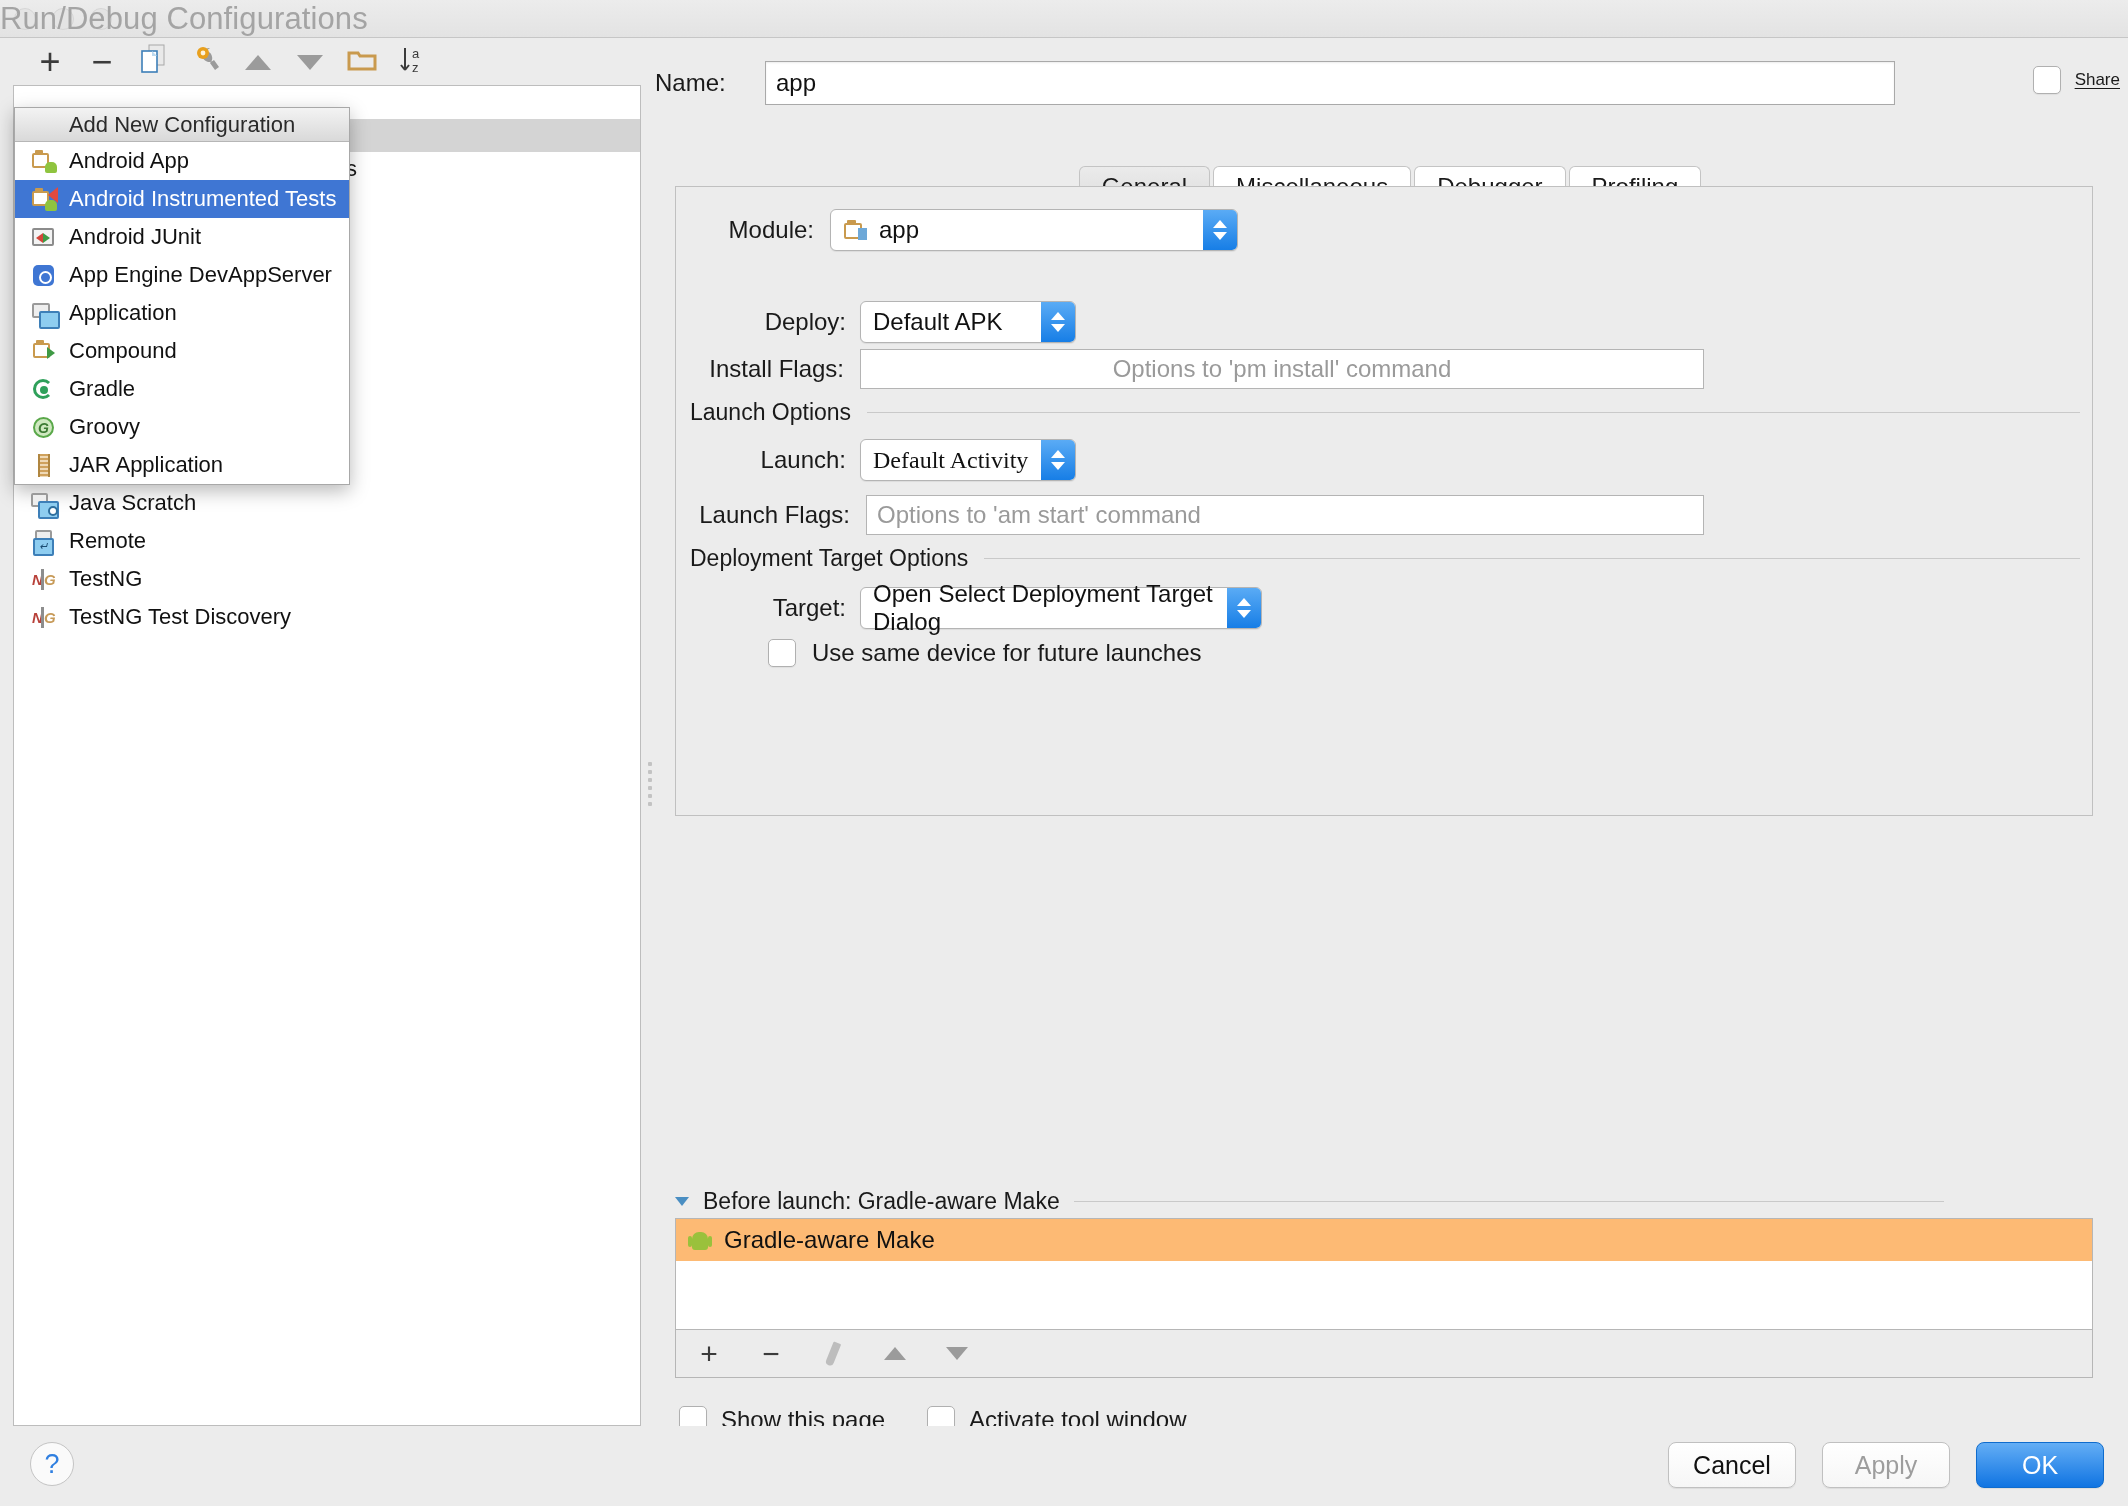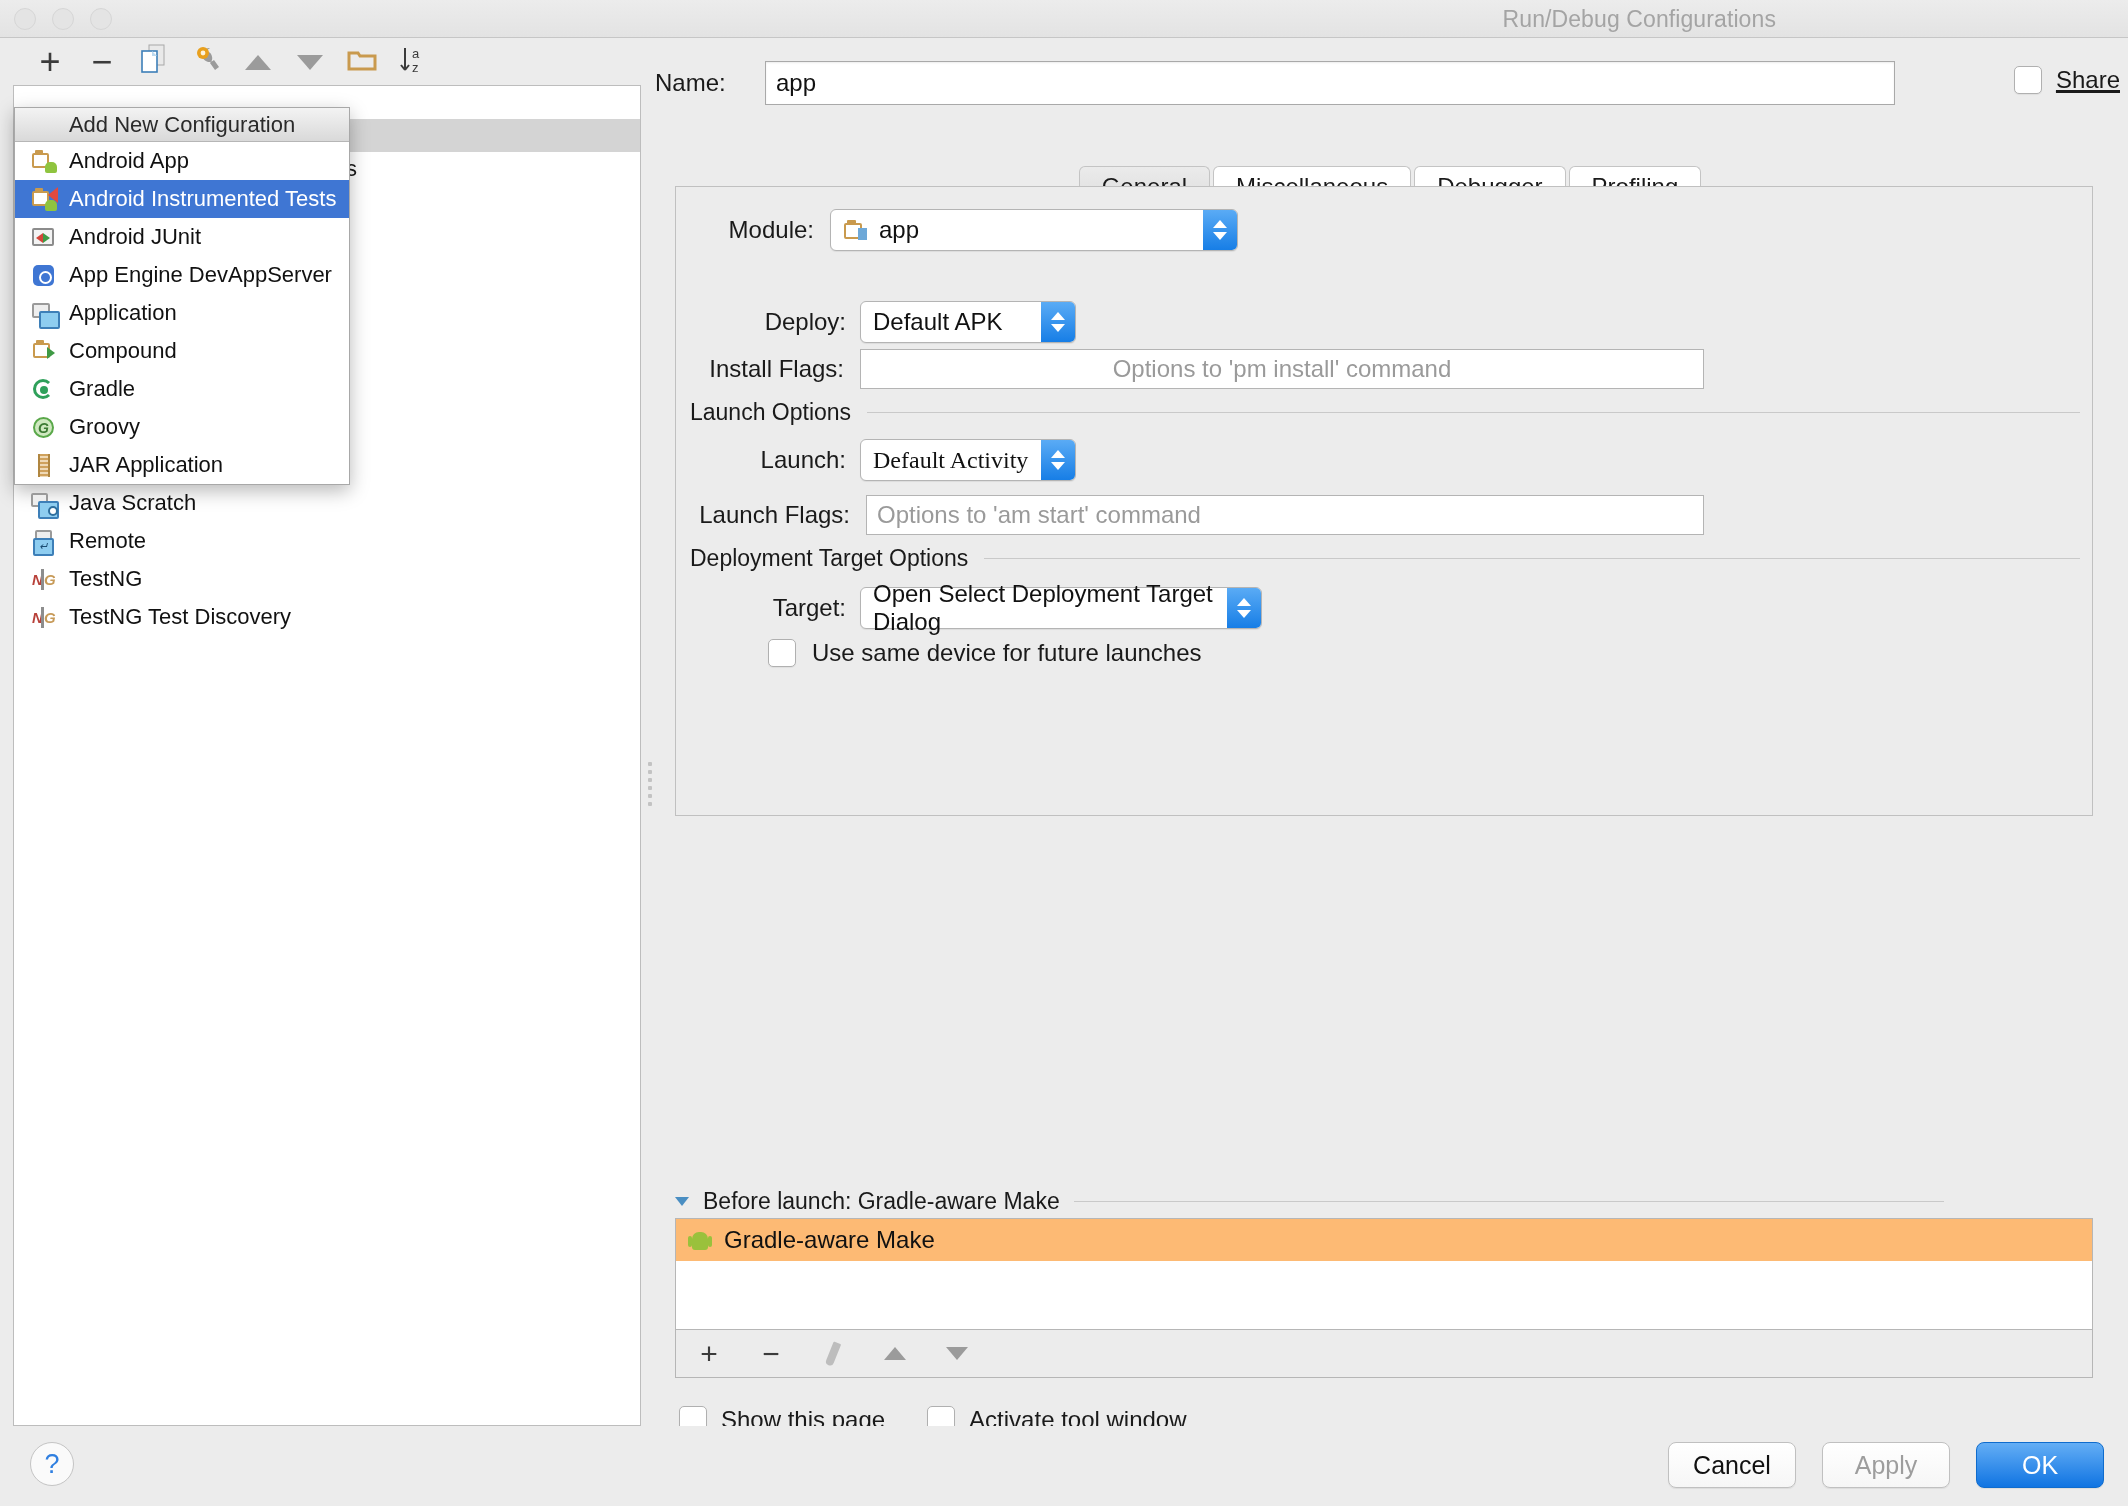--- a/index.html
+++ b/index.html
@@ -17,22 +17,22 @@
     background: linear-gradient(#ececec, #e3e3e3);
     border-bottom: 1px solid #c6c6c6;
   }
   #traffic { position: absolute; left: 14px; top: 8px; display: flex; gap: 16px; }
   .light {
     width: 22px; height: 22px; border-radius: 50%;
     background: #e4e4e4; border: 1px solid #d6d6d6;
   }
   #window-title {
     position: absolute; left: 0; top: 0; width: 1776px; height: 38px;
-    line-height: 38px; text-align: right;
-    font-size: 23px; color: #a4a4a4; letter-spacing: .1px;
+    line-height: 38px; text-align: left;
+    font-size: 31px; color: #a4a4a4; letter-spacing: .1px;
   }
 
   
   #left-pane {
     position: absolute; left: 0; top: 38px; width: 642px; height: 1388px;
     background: #ececec;
   }
   #toolbar {
     position: absolute; left: 0; top: 0; width: 642px; height: 48px;
     display: flex; align-items: center; padding-left: 24px; gap: 0;
@@ -122,21 +122,21 @@
   #name-input {
     width: 1130px; height: 44px; border: 1px solid #a9a9a9; background: #fff;
     font-size: 24px; color: #111; padding: 0 10px; font-family: "Liberation Sans", sans-serif;
     box-shadow: inset 0 1px 2px rgba(0,0,0,.08);
   }
   #share-box { position: absolute; right: 8px; top: 28px; display: flex; align-items: center; gap: 14px; }
   .cb {
     width: 28px; height: 28px; border: 1px solid #b0b0b0; background: #fff; border-radius: 5px;
     box-shadow: 0 1px 1px rgba(0,0,0,.06);
   }
-  #share-label { font-size: 24px; color: #1a1a1a; text-decoration: underline; }
+  #share-label { font-size: 17px; color: #1a1a1a; }
   #share-label u { text-underline-offset: 3px; }
 
   
   #tabs {
     position: absolute; left: 0; top: 128px; width: 1473px; height: 42px;
     display: flex; justify-content: center; align-items: flex-end;
   }
   .tab {
     height: 42px; line-height: 40px; padding: 0 22px; font-size: 24px; color: #1a1a1a;
     background: #fff; border: 1px solid #c4c4c4; border-bottom: none; margin-right: 3px;

